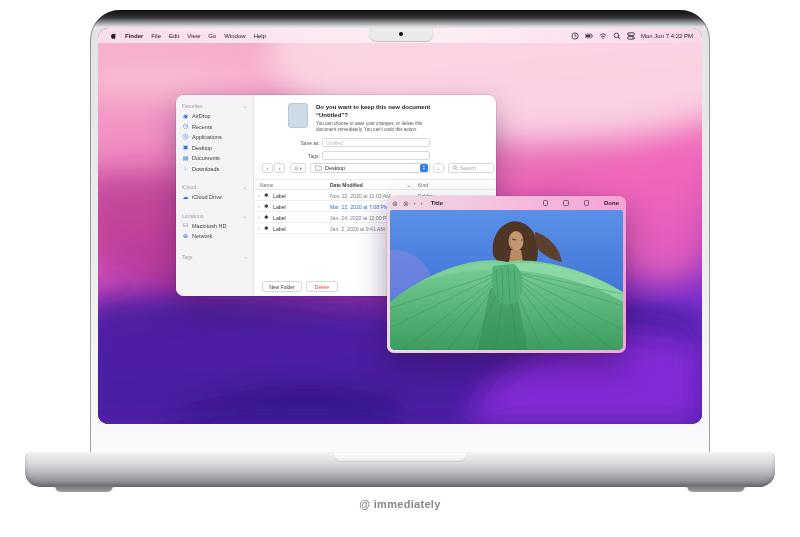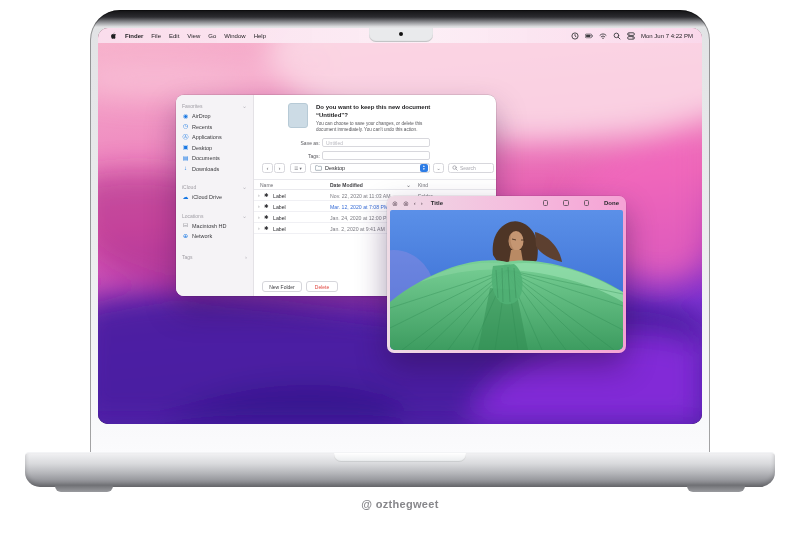--- a/index.html
+++ b/index.html
@@ -398,15 +398,15 @@
 
     </div>
   </div>
 
   <div class="base">
     <div class="scoop"></div>
     <div class="foot l"></div>
     <div class="foot r"></div>
   </div>
 
-  <div class="watermark">@ ozthegweet</div>
+  <div class="watermark">@ immediately</div>
 
 </div>
 
 </body></html>

